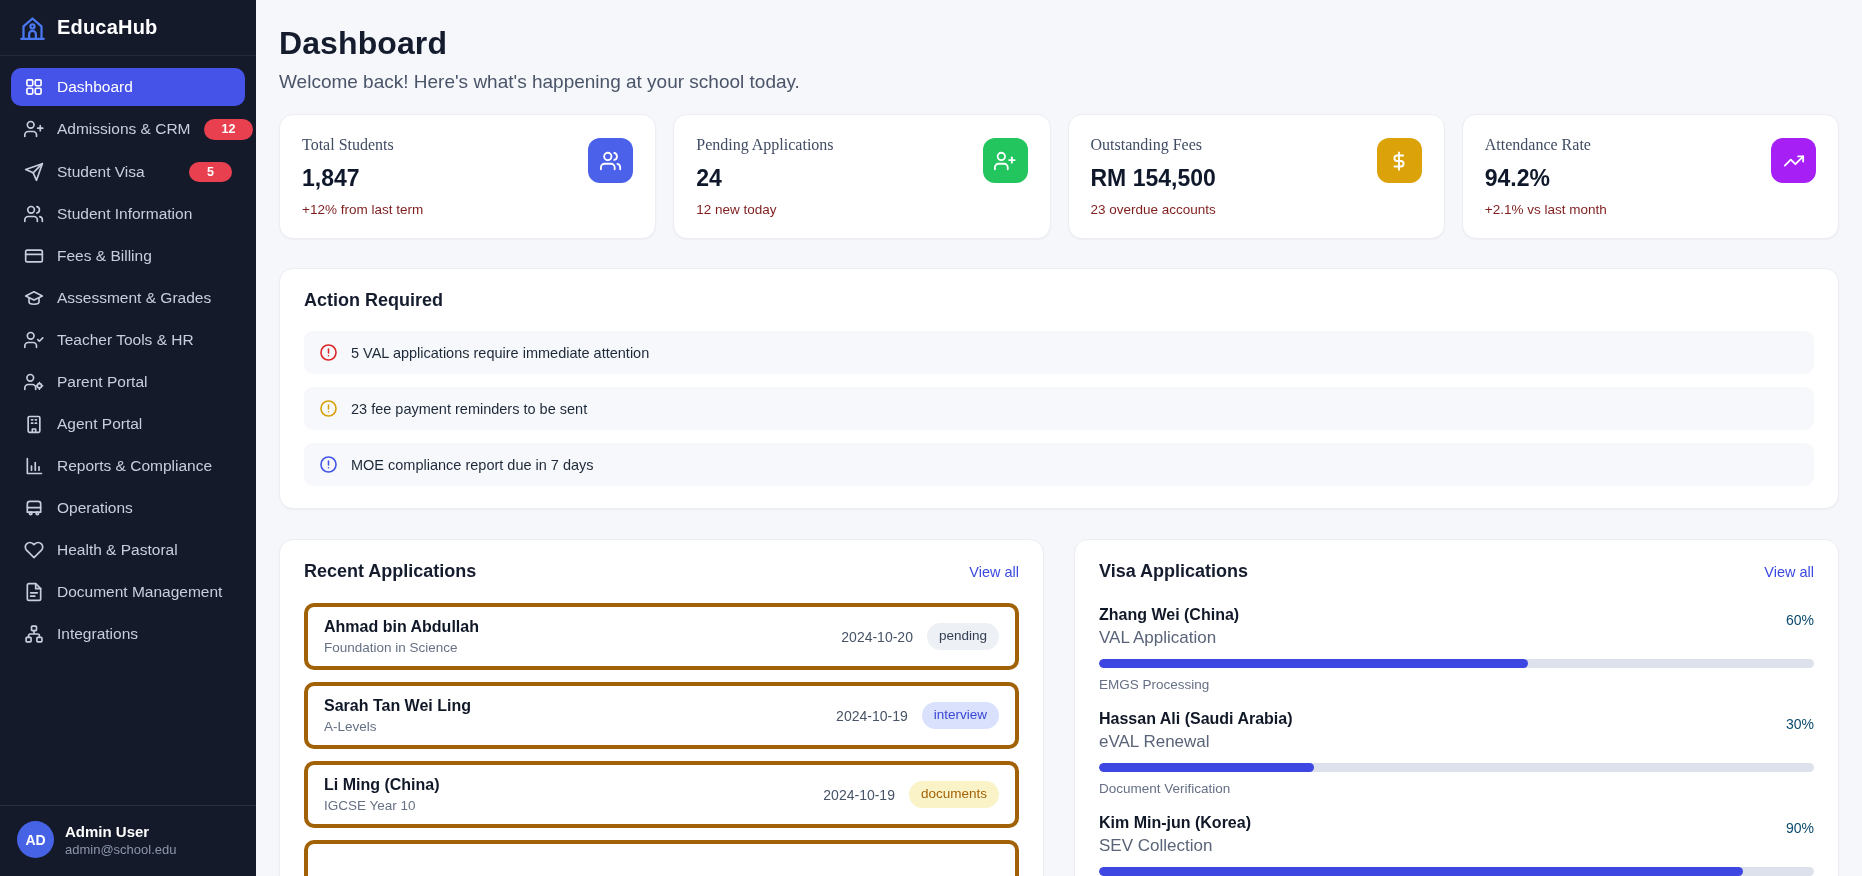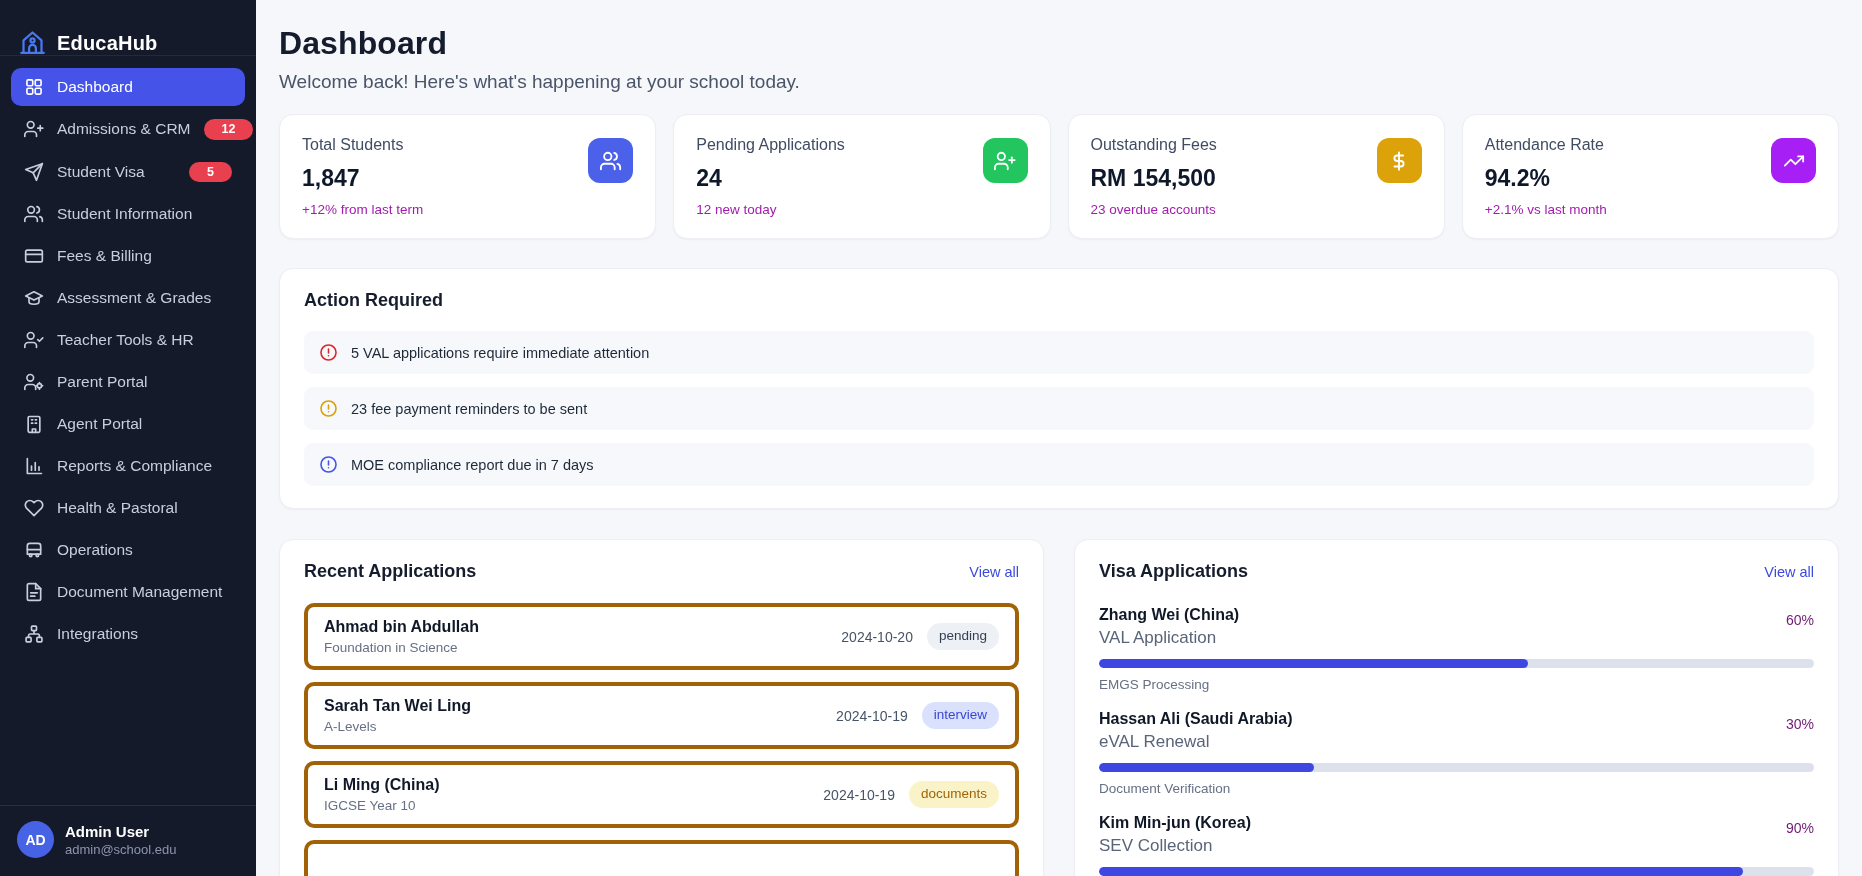--- a/index.html
+++ b/index.html
@@ -10,21 +10,21 @@
   }
   .app { display:flex; width:1862px; height:876px; }
 
   
   .sidebar {
     width:256px; min-width:256px; height:100%;
     background:#151a2b; color:#c7cedd;
     display:flex; flex-direction:column;
   }
   .brand {
-    display:flex; align-items:flex-end; gap:11px;
+    display:flex; align-items:center; gap:11px;
     padding:0 19px; height:56px;
     border-bottom:1px solid rgba(255,255,255,.07);
   }
   .brand svg { width:27px; height:27px; color:#4a78f0; }
   .brand-name { font-size:20px; font-weight:700; color:#fff; letter-spacing:.2px; }
   .nav { padding:12px 11px; flex:0 0 auto; }
   .nav-item {
     display:flex; align-items:center; gap:13px;
     padding:9px 13px; border-radius:10px; margin-bottom:4px;
     font-size:15.5px; color:#c7cedd; cursor:pointer; white-space:nowrap;
@@ -52,23 +52,23 @@
   .main { flex:1; padding:25px 23px 0; overflow:hidden; }
   .page-title { font-size:32px; font-weight:700; color:#141c2e; letter-spacing:.1px; }
   .page-subtitle { font-size:19px; color:#4a5569; margin-top:9px; }
 
   .stats { display:grid; grid-template-columns:repeat(4,1fr); gap:17px; margin-top:21px; }
   .card {
     background:#fff; border:1px solid #eceef4; border-radius:14px;
     box-shadow:0 1px 2px rgba(16,24,40,.04);
   }
   .stat-card { padding:21px 22px; display:flex; justify-content:space-between; }
-  .stat-label { font-size:16px; color:#404c63; }
+  .stat-label { font-size:16px; color:#404c63;font-family:Liberation Serif, serif; }
   .stat-value { font-size:23px; font-weight:700; color:#0f172a; margin-top:11px; }
-  .stat-sub { font-size:13.5px; color:#a21caf; margin-top:10px; }
+  .stat-sub { font-size:13.5px; color:#7f1d1d; margin-top:10px; }
   .stat-icon {
     width:45px; height:45px; border-radius:12px; color:#fff;
     display:flex; align-items:center; justify-content:center; flex:0 0 auto; margin-top:2px;
   }
   .stat-icon svg { width:22px; height:22px; }
 
   .action-card { margin-top:29px; padding:21px 24px 22px; }
   .section-title { font-size:18px; font-weight:700; color:#141c2e; }
   .action-row {
     display:flex; align-items:center; gap:13px;
@@ -97,21 +97,21 @@
   .badge { font-size:13.5px; padding:5px 12px; border-radius:999px; line-height:1.2; }
   .badge-pending   { background:#edf0f4; color:#344054; }
   .badge-interview { background:#d9e1fc; color:#3a47d6; }
   .badge-documents { background:#fbf3c8; color:#a16207; }
 
   .visa-list { margin-top:24px; }
   .visa-item { margin-bottom:18px; }
   .visa-head { display:flex; justify-content:space-between; align-items:flex-start; }
   .visa-name { font-size:16px; font-weight:700; color:#101828; }
   .visa-type { font-size:17px; color:#5a6478; margin-top:4px; }
-  .visa-pct { font-size:14px; color:#701a75; margin-top:6px; }
+  .visa-pct { font-size:14px; color:#0c4a6e; margin-top:6px; }
   .progress { height:9px; border-radius:6px; background:#dde1eb; margin-top:11px; overflow:hidden; }
   .progress-fill { height:100%; border-radius:6px; background:#3e47e2; }
   .visa-stage { font-size:13.5px; color:#667085; margin-top:9px; }
 </style>
 </head>
 <body>
 
 <div class="app">
 
   <aside class="sidebar">
@@ -227,35 +227,35 @@
               <line x1="9" y1="17" x2="9" y2="12"></line>
               <line x1="13.5" y1="17" x2="13.5" y2="8"></line>
               <line x1="18" y1="17" x2="18" y2="13"></line>
             </svg>
           </span>
           <span>Reports &amp; Compliance</span>
         </div>
         <div class="nav-item">
           <span style="display:flex">
             <svg viewBox="0 0 24 24" fill="none" stroke="currentColor" stroke-width="2" stroke-linecap="round" stroke-linejoin="round">
-              <path d="M20.84 4.61a5.5 5.5 0 0 0-7.78 0L12 5.67l-1.06-1.06a5.5 5.5 0 0 0-7.78 7.78l1.06 1.06L12 21.23l7.78-7.78 1.06-1.06a5.5 5.5 0 0 0 0-7.78z"></path>
-            </svg>
-          </span>
-          <span>Health &amp; Pastoral</span>
-        </div>
-        <div class="nav-item">
-          <span style="display:flex">
-            <svg viewBox="0 0 24 24" fill="none" stroke="currentColor" stroke-width="2" stroke-linecap="round" stroke-linejoin="round">
               <path d="M4 7a3 3 0 0 1 3-3h10a3 3 0 0 1 3 3v10H4Z"></path>
               <line x1="4" y1="11.5" x2="20" y2="11.5"></line>
               <circle cx="8" cy="18.5" r="1.5"></circle>
               <circle cx="16" cy="18.5" r="1.5"></circle>
             </svg>
           </span>
           <span>Operations</span>
+        </div>
+        <div class="nav-item">
+          <span style="display:flex">
+            <svg viewBox="0 0 24 24" fill="none" stroke="currentColor" stroke-width="2" stroke-linecap="round" stroke-linejoin="round">
+              <path d="M20.84 4.61a5.5 5.5 0 0 0-7.78 0L12 5.67l-1.06-1.06a5.5 5.5 0 0 0-7.78 7.78l1.06 1.06L12 21.23l7.78-7.78 1.06-1.06a5.5 5.5 0 0 0 0-7.78z"></path>
+            </svg>
+          </span>
+          <span>Health &amp; Pastoral</span>
         </div>
         <div class="nav-item">
           <span style="display:flex">
             <svg viewBox="0 0 24 24" fill="none" stroke="currentColor" stroke-width="2" stroke-linecap="round" stroke-linejoin="round">
               <path d="M14 2H6a2 2 0 0 0-2 2v16a2 2 0 0 0 2 2h12a2 2 0 0 0 2-2V8Z"></path>
               <polyline points="14 2 14 8 20 8"></polyline>
               <line x1="8" y1="13" x2="16" y2="13"></line>
               <line x1="8" y1="17" x2="13" y2="17"></line>
             </svg>
           </span>

